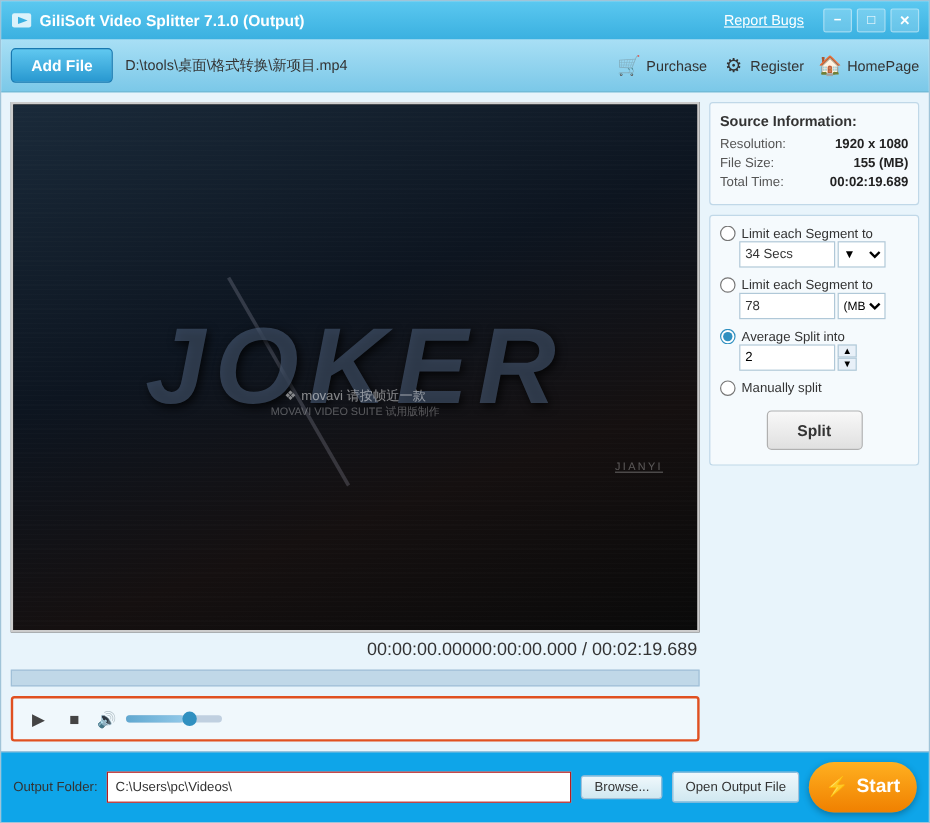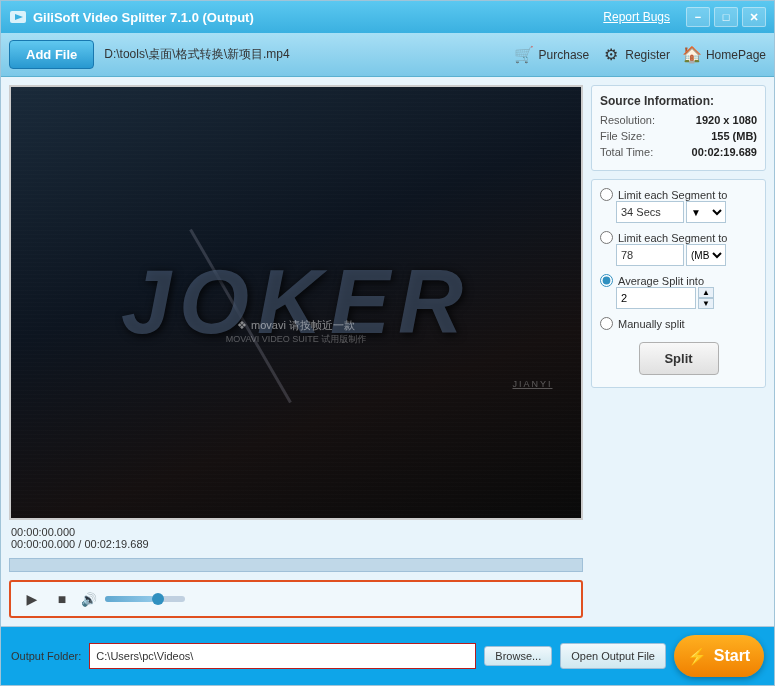--- a/index.html
+++ b/index.html
@@ -197,25 +197,24 @@
       position: absolute;
       bottom: 30%;
       right: 5%;
       color: rgba(255,255,255,0.3);
       font-size: 9px;
       letter-spacing: 2px;
       text-decoration: underline;
     }
     .time-display {
       display: flex;
-      justify-content: center;
-      font-size: 11px;
+      justify-content: flex-end;
+      font-size: 15px;
       color: #333;
       padding: 2px 2px;
-      flex-direction: column;
     }
     
     .seek-bar-container {
       background: #c0d8e8;
       height: 14px;
       border: 1px solid #a0c0d8;
       position: relative;
       margin: 2px 0;
     }
     .seek-bar-fill {
@@ -322,21 +321,21 @@
       cursor: pointer;
       accent-color: #3090c0;
     }
     .input-row {
       display: flex;
       align-items: center;
       gap: 2px;
       margin-left: 16px;
     }
     .seg-input {
-      width: 68px;
+      width: 80px;
       height: 22px;
       border: 1px solid #b0c8d8;
       background: white;
       padding: 0 4px;
       font-size: 11px;
       color: #333;
     }
     .seg-dropdown {
       width: 40px;
       height: 22px;

